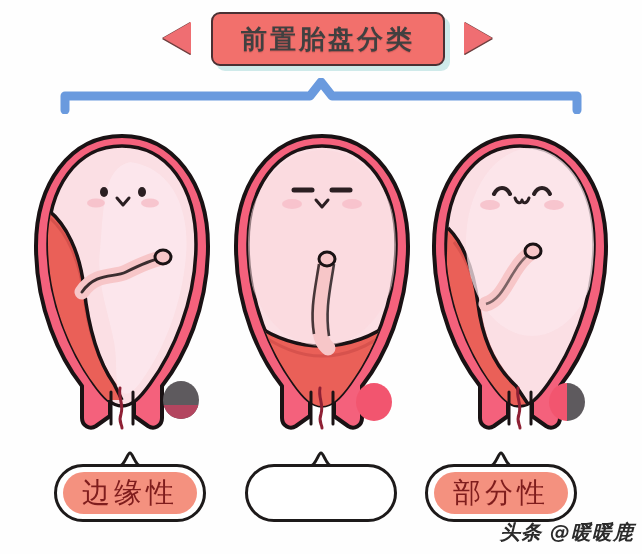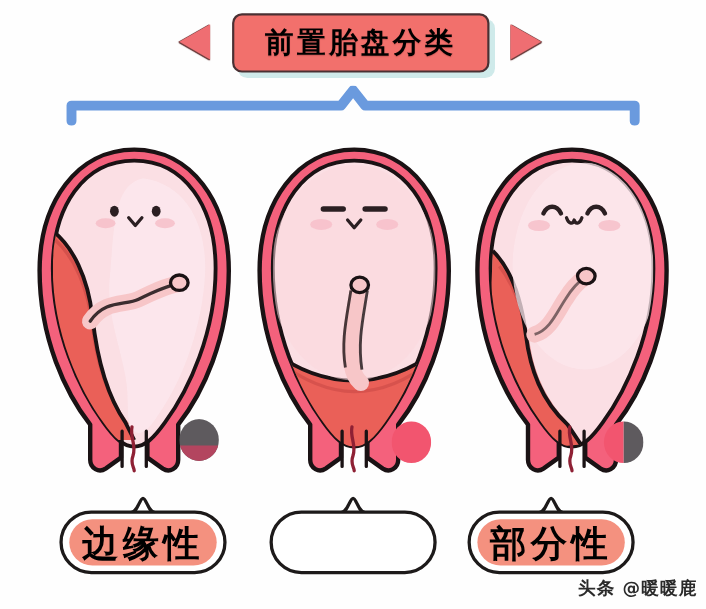--- a/index.html
+++ b/index.html
@@ -55,21 +55,21 @@
     height: 50px;
     background: #f2706c;
     border: 2px solid #4a3033;
     border-radius: 9px;
     box-shadow: 5px 5px 0 0 #cfeaea;
     display: flex;
     align-items: center;
     justify-content: center;
   }
   #title-text {
-    color: #000000;
+    color: #404040;
     font-size: 26px;
     font-weight: bold;
     letter-spacing: 3px;
     line-height: 1;
     text-shadow: 0 1px 1px rgba(140,50,50,.35);
   }
 
   
   #bracket {
     position: absolute;
@@ -131,45 +131,46 @@
     top: 8px;
     right: 9px;
     bottom: 8px;
     background: #f4917f;
     border-radius: 21px;
     display: flex;
     align-items: center;
     justify-content: center;
   }
   .label-text {
-    color: #000000;
-    font-size: 33px;
-    font-weight: bold;
+    color: #7f1d1d;
+    font-size: 28px;
+    font-weight: normal;
     letter-spacing: 4px;
     line-height: 1;
   }
   .label-tab {
     position: absolute;
     left: 50%;
     top: -13px;
     margin-left: -13px;
     width: 26px;
     height: 15px;
   }
 
   
   #watermark {
     position: absolute;
     right: 8px;
     bottom: 8px;
-    font-size: 16px;
+    font-size: 20px;
     font-weight: bold;
     color: #2b2b2b;
     letter-spacing: 1px;
     white-space: nowrap;
+    font-style: italic;
   }
 </style>
 </head>
 <body>
 
 <div id="title-row">
   <div id="arrow-left"></div>
 
   <div id="title-banner">
     <span id="title-text">前置胎盘分类</span>

